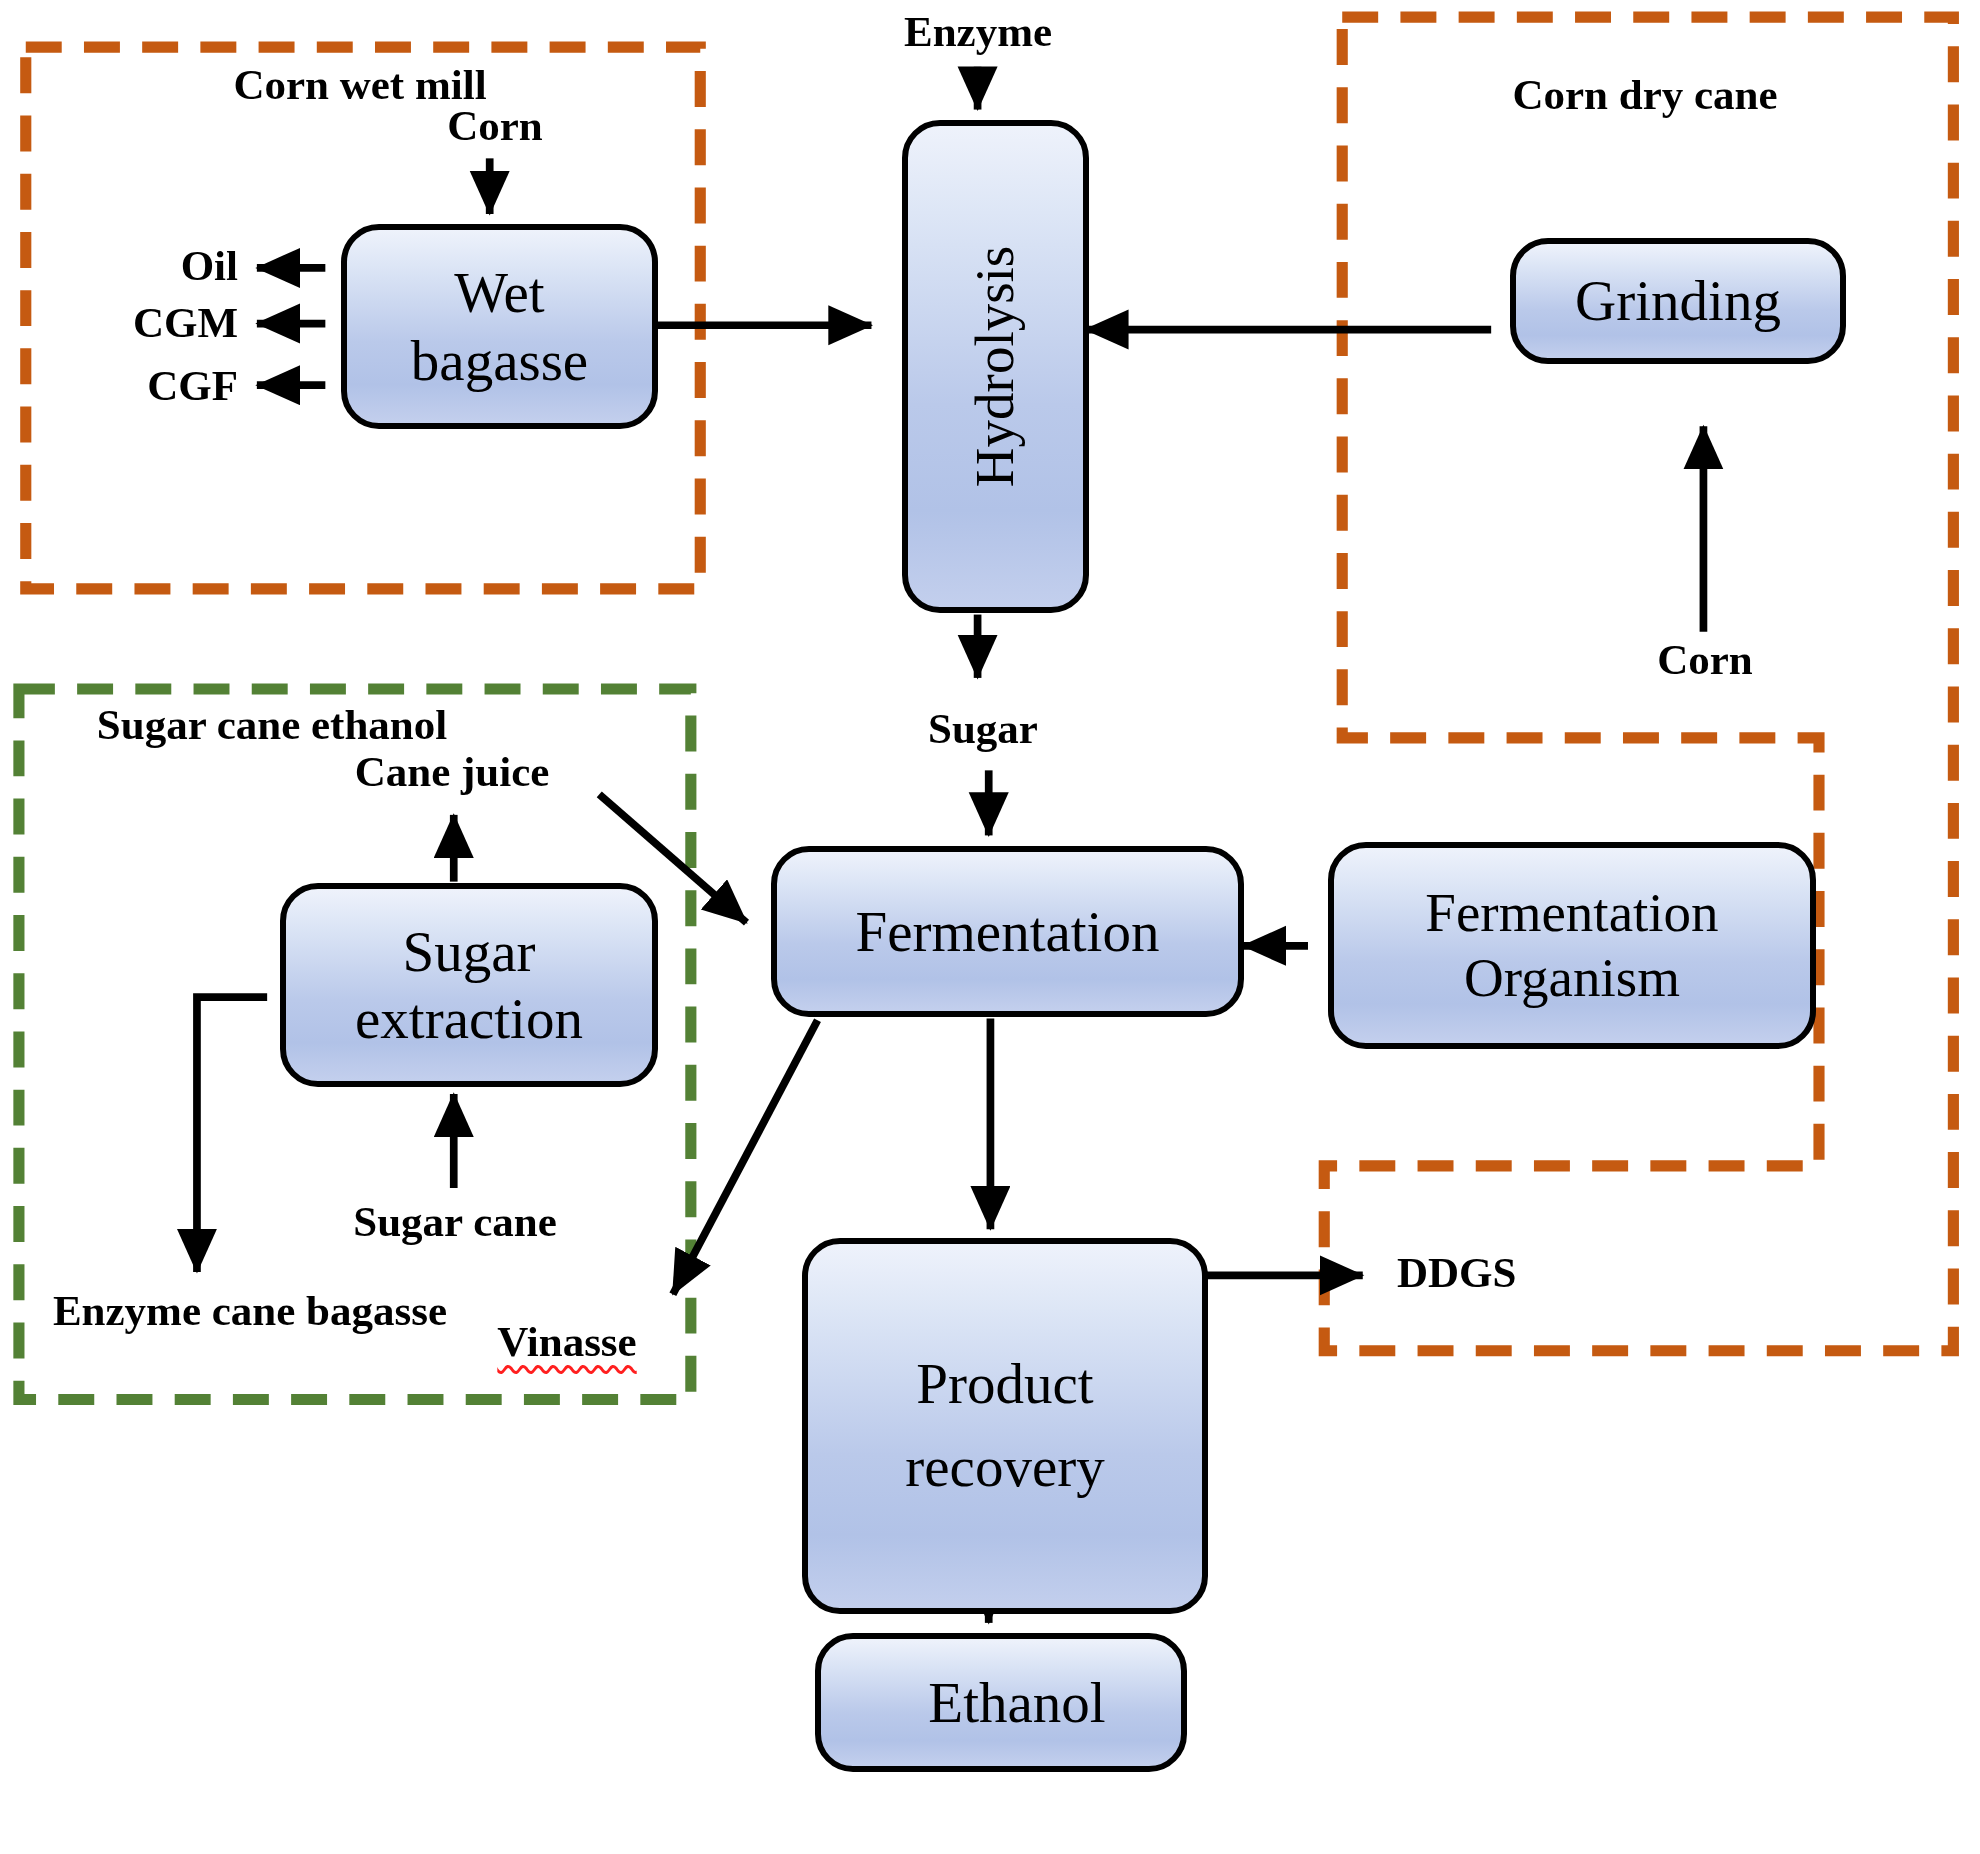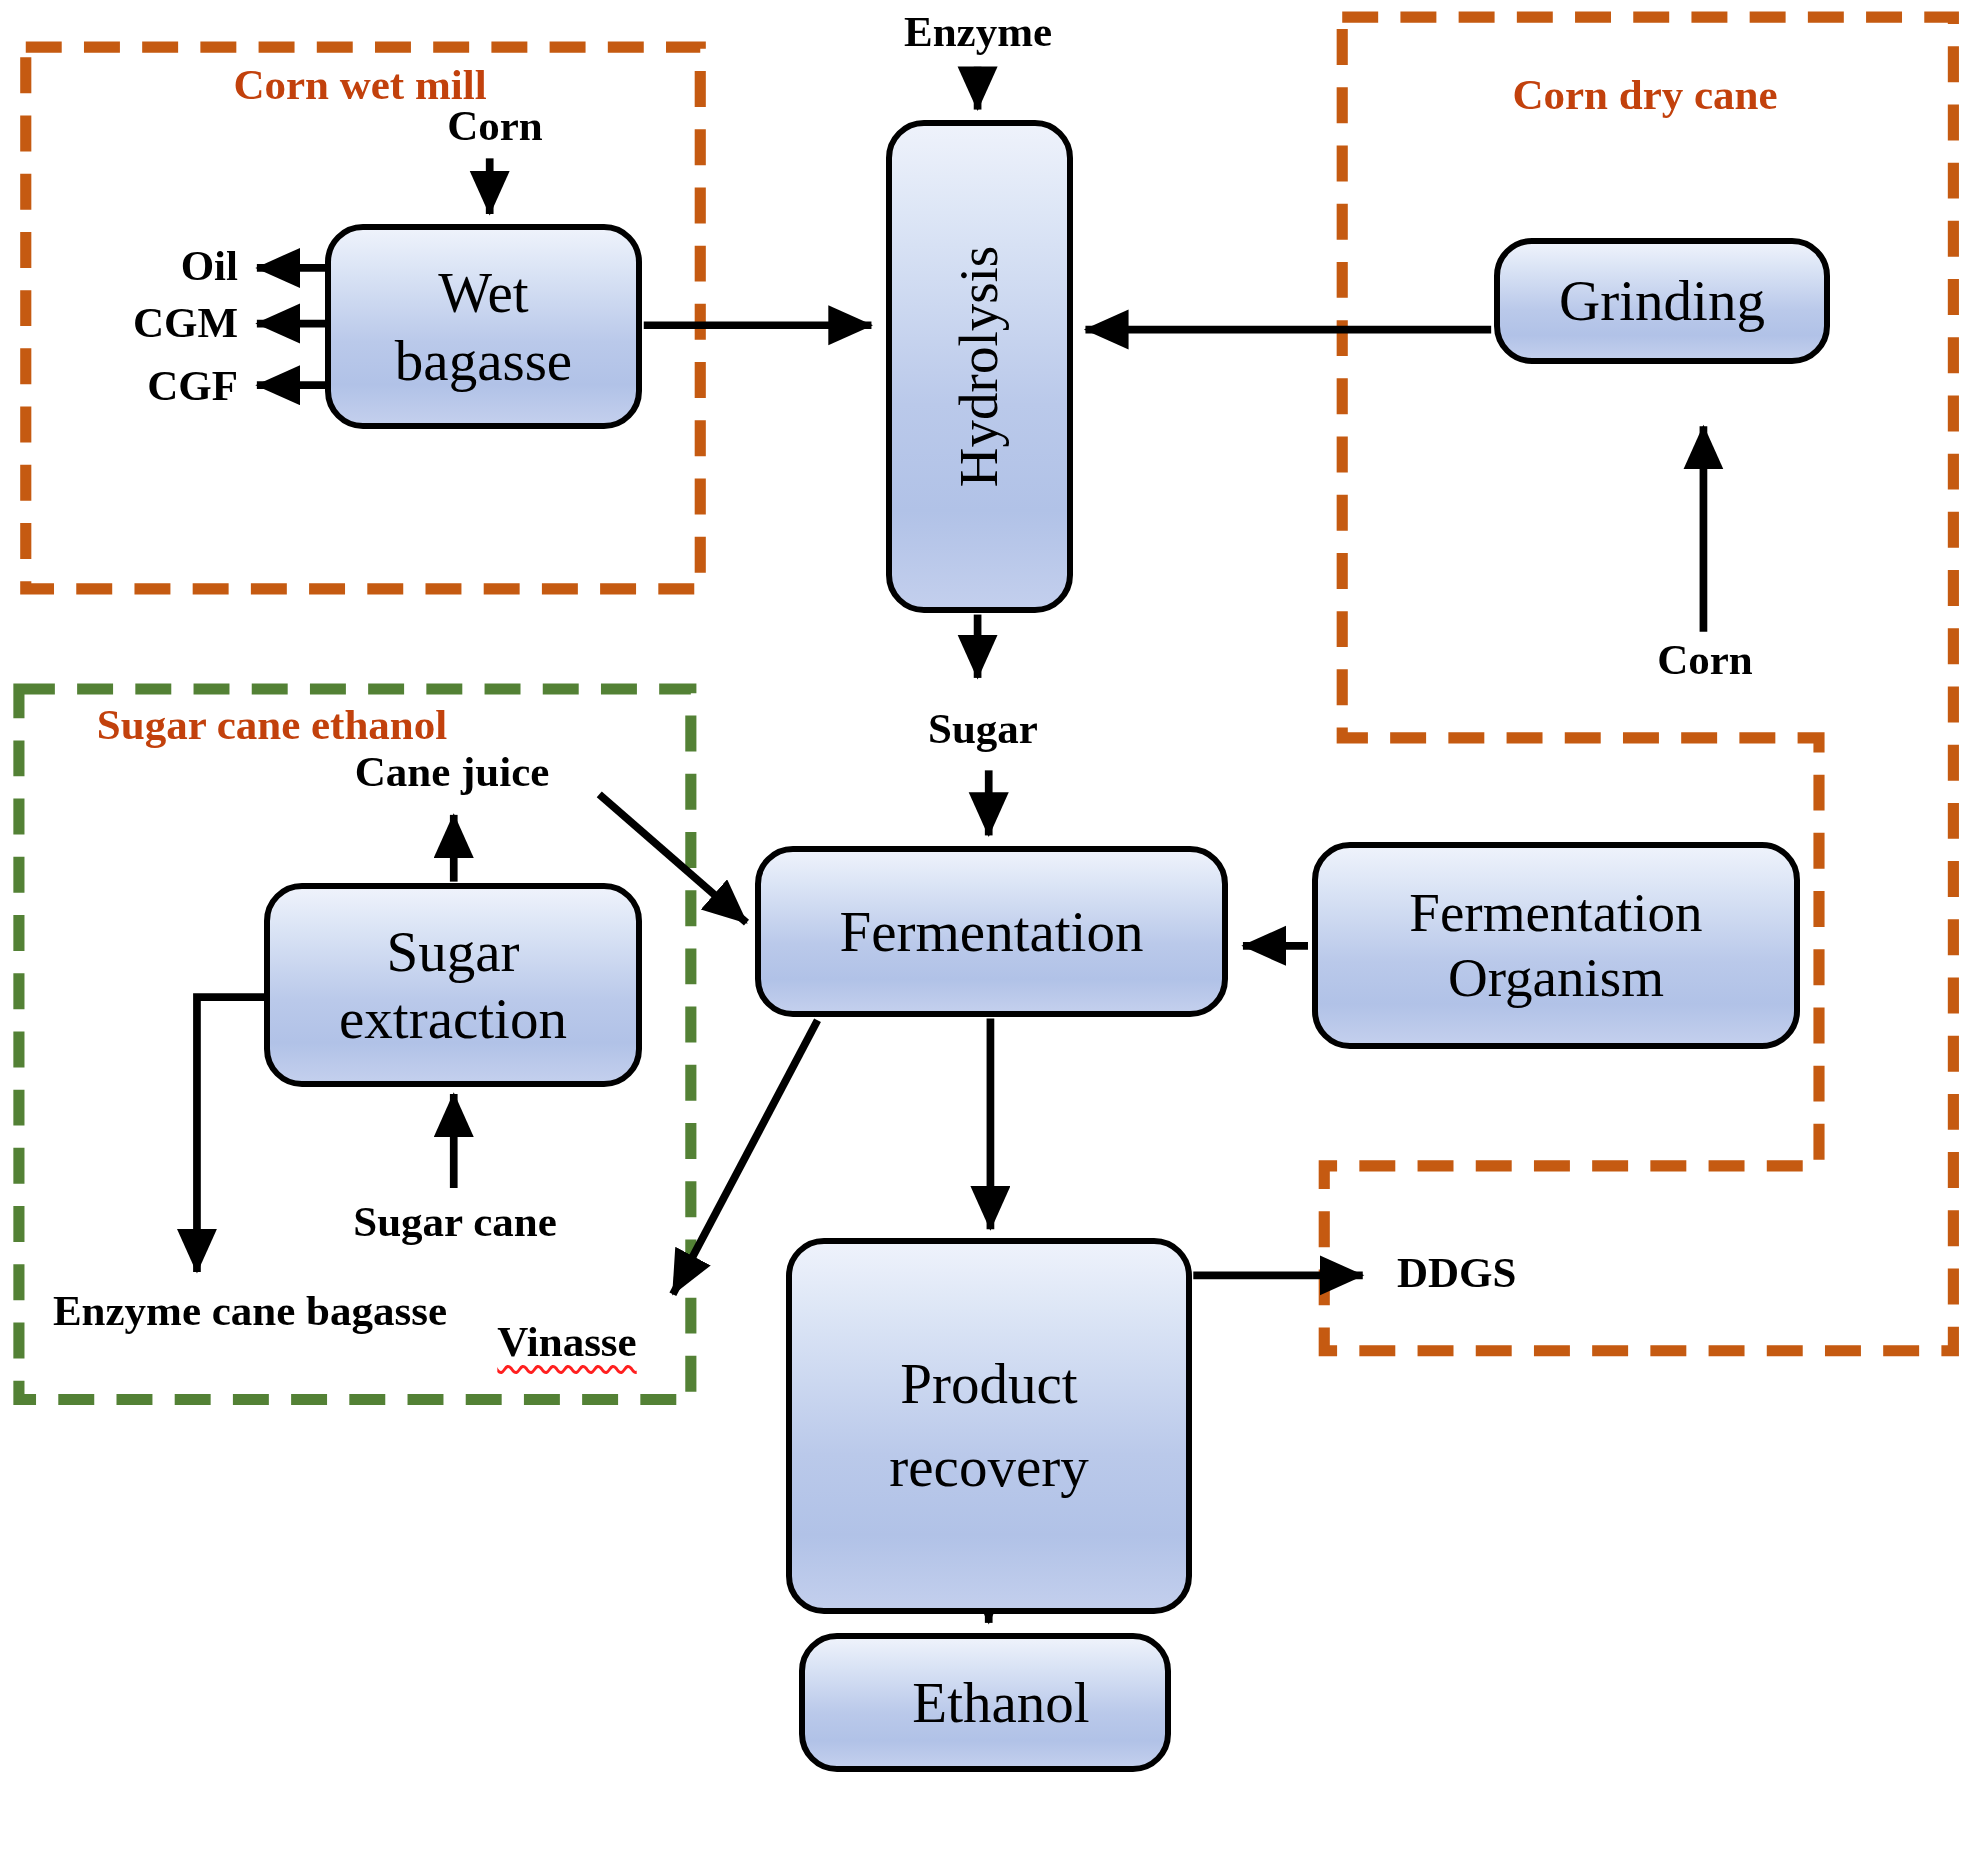--- a/index.html
+++ b/index.html
@@ -14,28 +14,29 @@
   .dash-orange{fill:none;stroke:#C55A11;stroke-width:13;stroke-dasharray:42 26;}
   .dash-green{fill:none;stroke:#538135;stroke-width:13;stroke-dasharray:42 26;}
   .flow{stroke:#000;stroke-width:9;fill:none;}
   .node{
     position:absolute;z-index:2;
     display:flex;align-items:center;justify-content:center;
     background:linear-gradient(180deg,#eef2fb 0%,#dde6f6 18%,#bac9ea 58%,#b1c2e7 80%,#c3cfed 100%);
     border:6.8px solid #000;border-radius:38px;
     font-size:57px;color:#000;text-align:center;line-height:1.18;
     box-sizing:border-box;
+    margin-left:16px;
   }
   .vtext{transform:rotate(-90deg);white-space:nowrap;font-size:55px;}
   .label{
     position:absolute;z-index:3;color:#000;font-weight:bold;font-size:43px;
     white-space:nowrap;
   }
   .center{transform:translateX(-50%);text-align:right;}
-  .region-title{position:absolute;z-index:3;color:#c2410c;font-weight:bold;font-size:43px;white-space:nowrap;transform:translateX(-50%);}
+  .region-title{position:absolute;z-index:3;color:#000000;font-weight:bold;font-size:43px;white-space:nowrap;transform:translateX(-50%);}
   .squiggle{
     text-decoration-line:underline;
     text-decoration-style:wavy;
     text-decoration-color:#ff1f1f;
     text-decoration-thickness:2.6px;
     text-underline-offset:8.6px;
   }
 </style>
 </head>
 <body>

